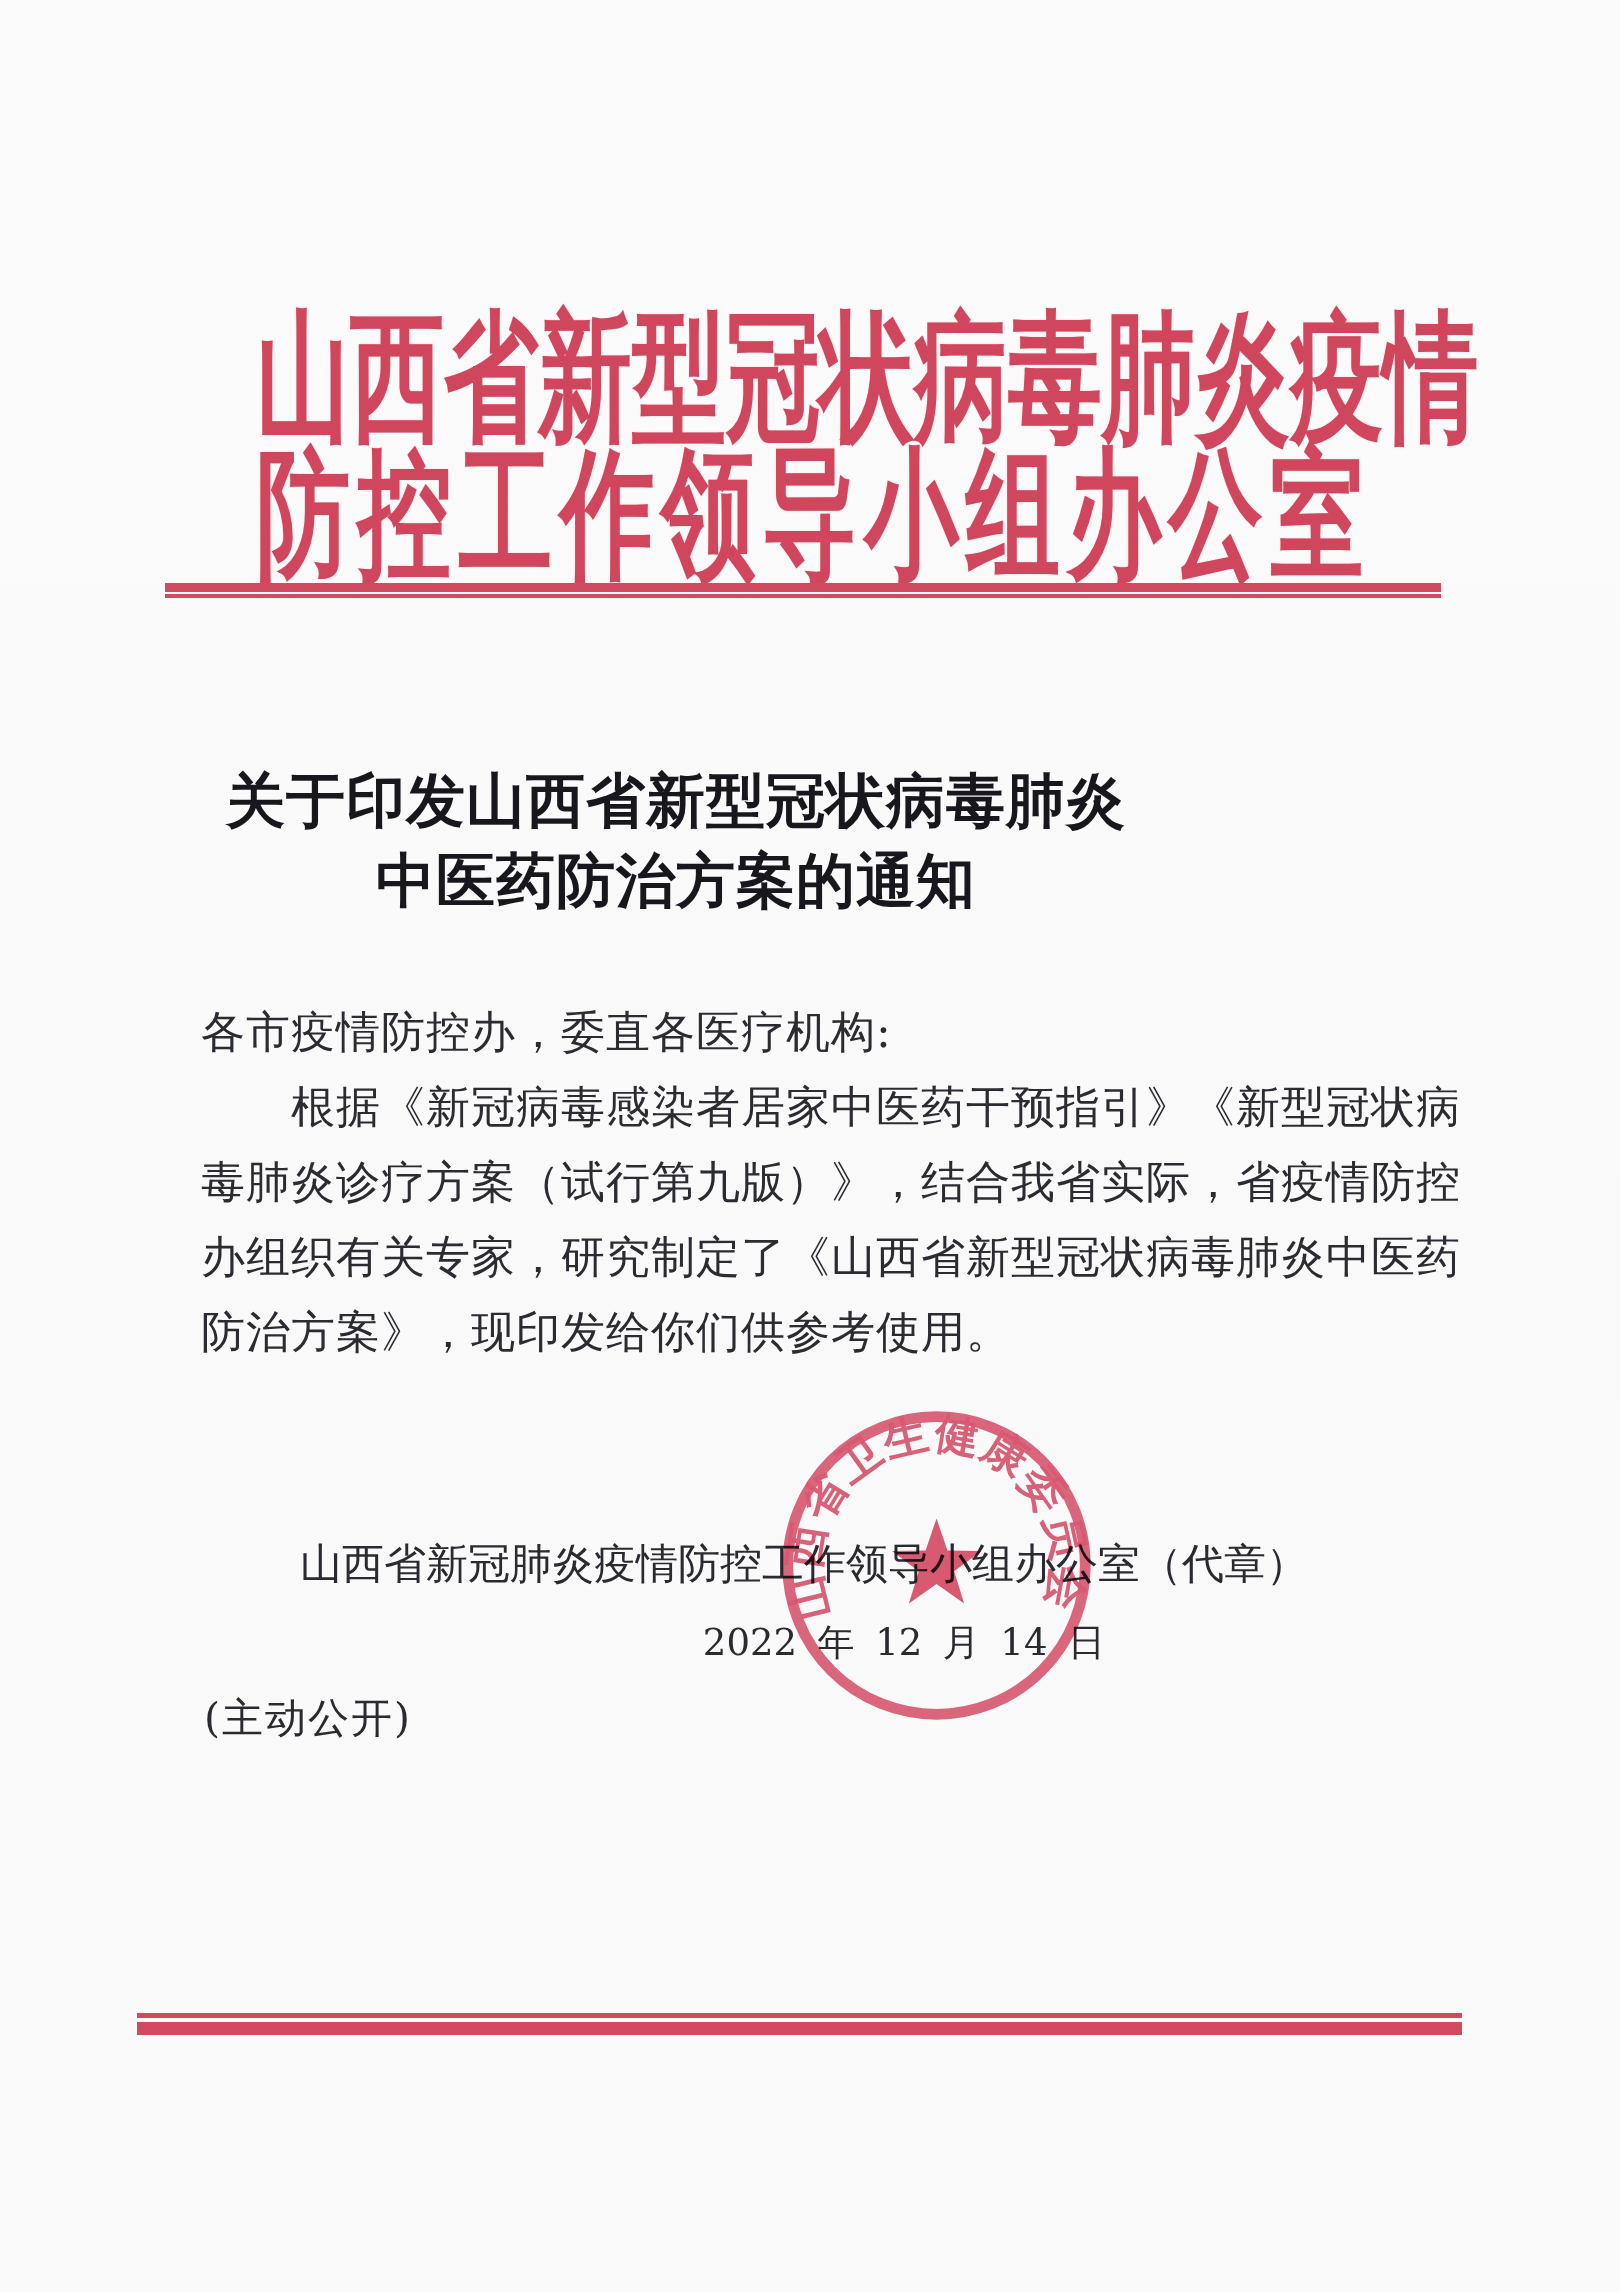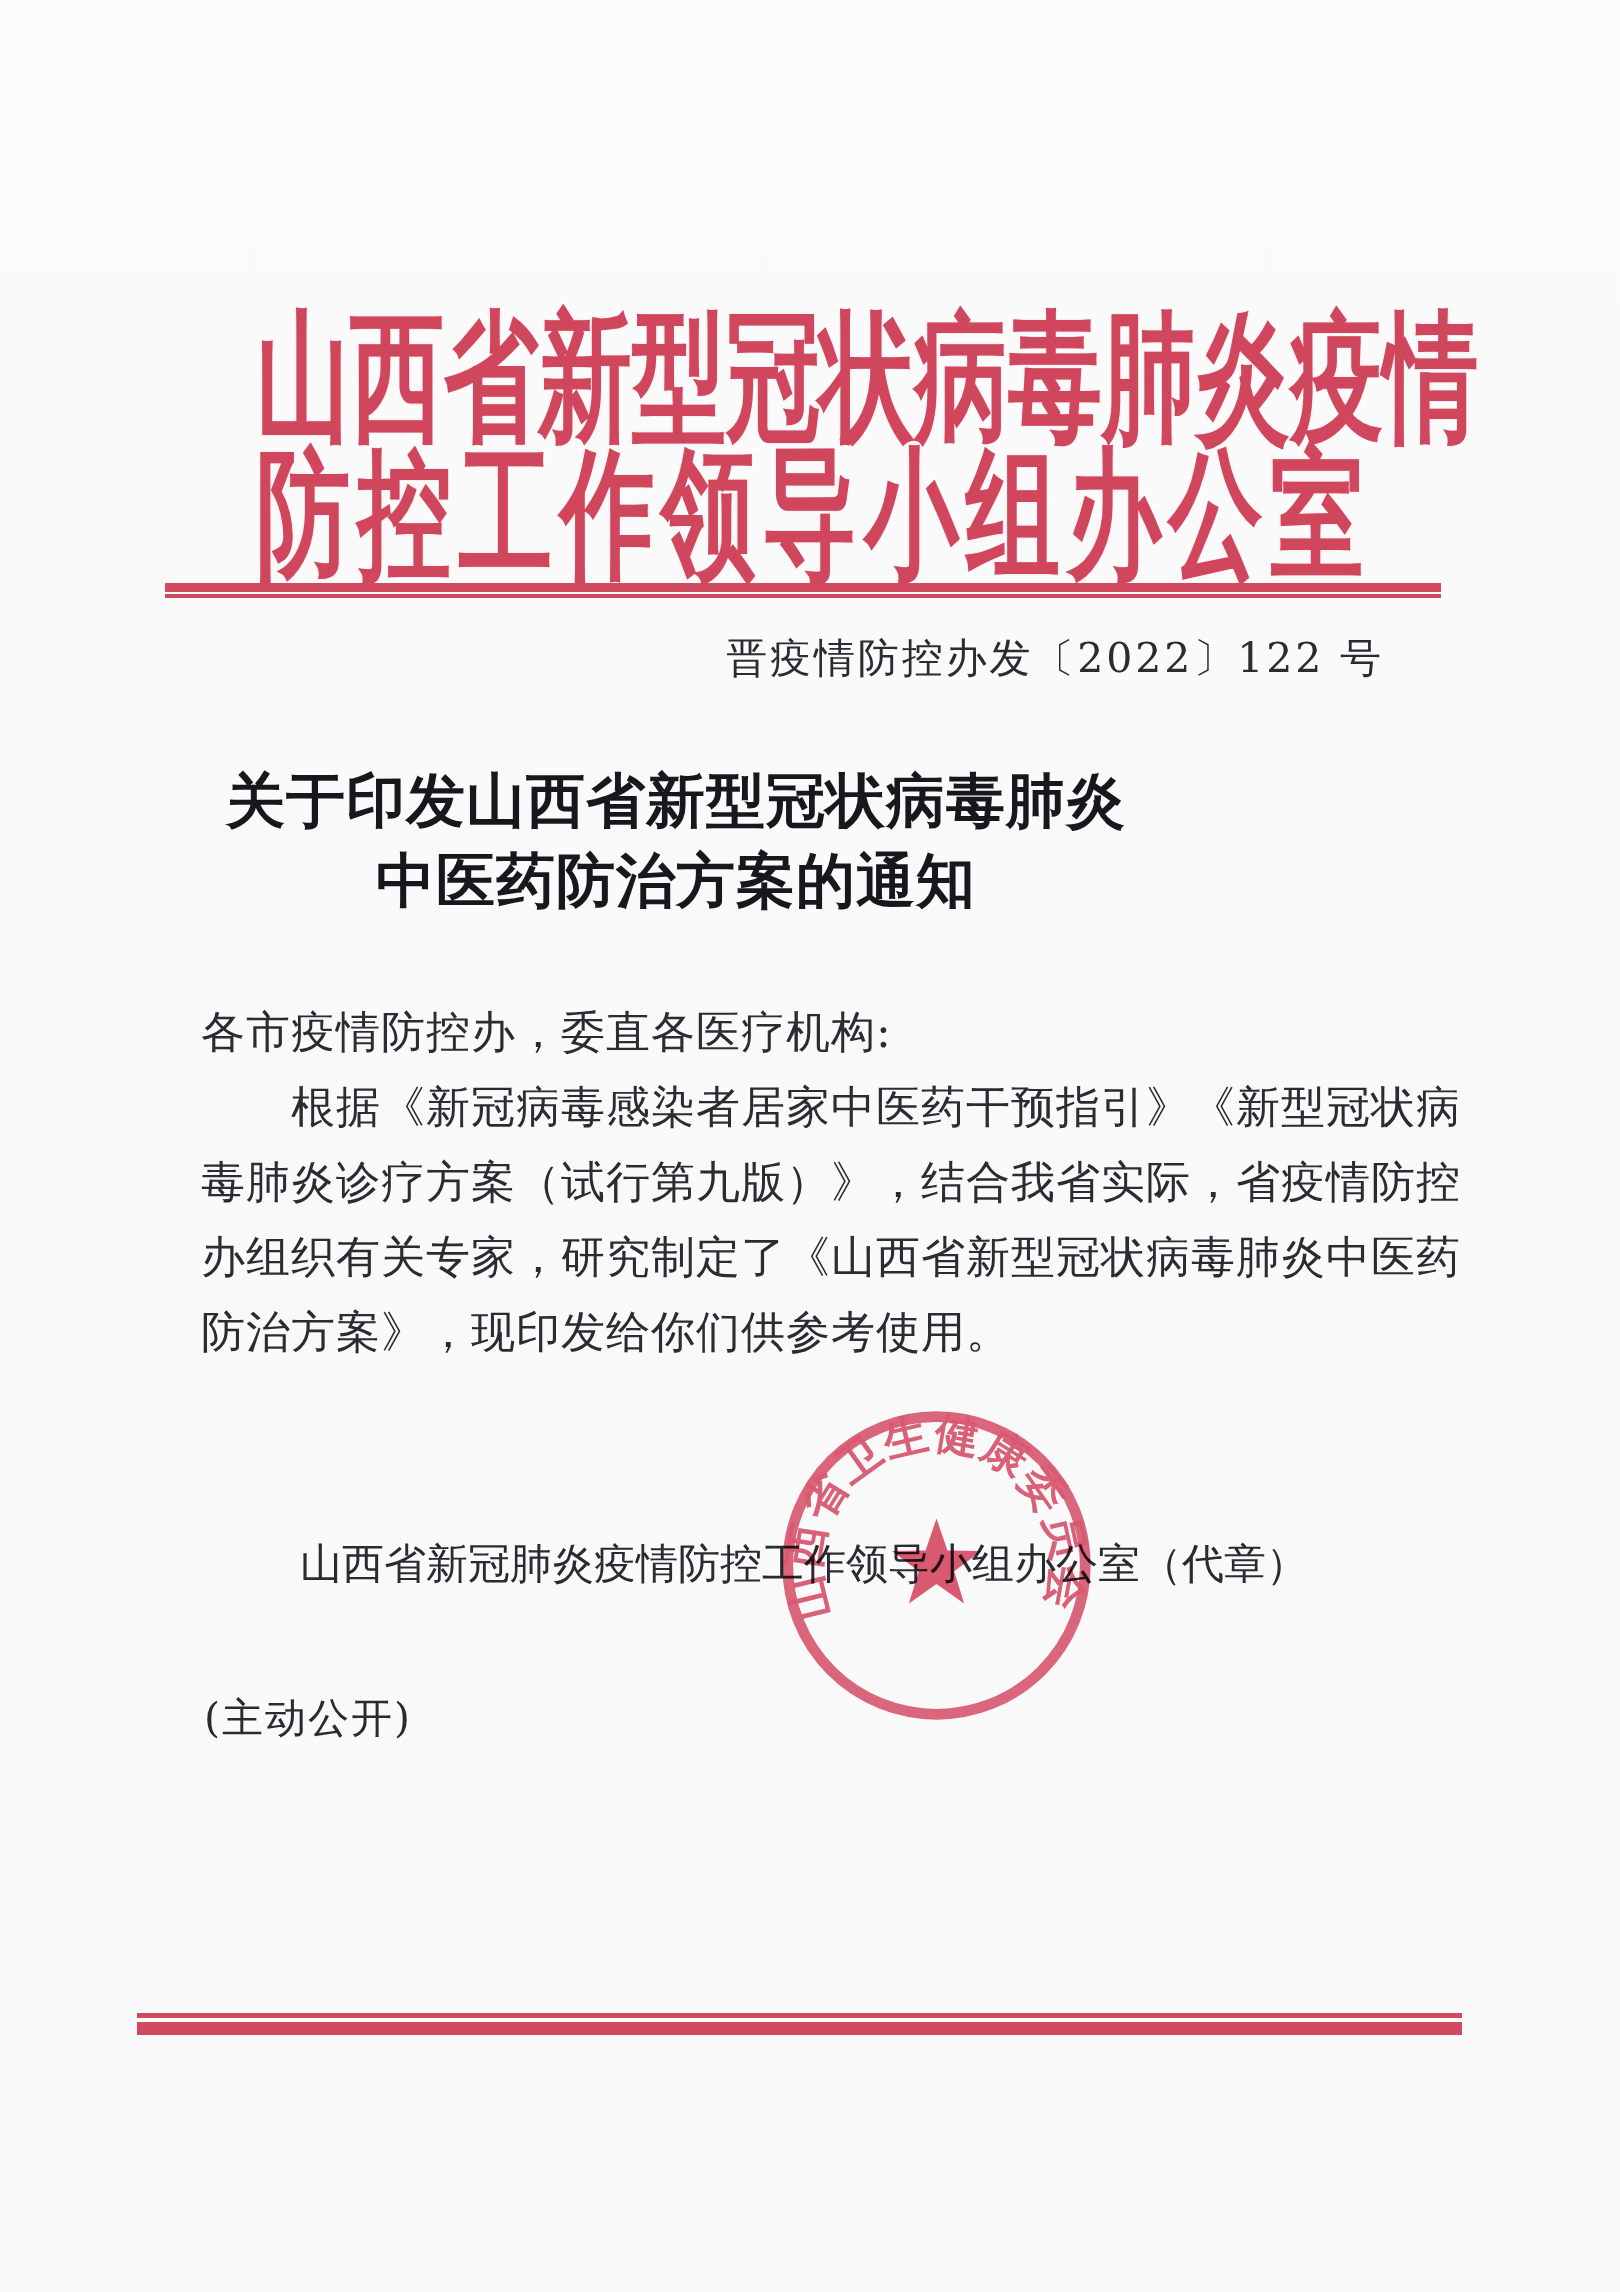--- a/index.html
+++ b/index.html
@@ -94,34 +94,34 @@
 </head>
 <body>
 
 <div class="page">
 
   <div class="letterhead-line l1">山西省新型冠状病毒肺炎疫情</div>
   <div class="letterhead-line l2">防控工作领导小组办公室</div>
 
   <div class="rule-top"></div>
 
-  <div class="doc-number">晋疫情防控办发〔2022〕122 号</div>
 
   <div class="notice-title t1">关于印发山西省新型冠状病毒肺炎</div>
   <div class="notice-title t2">中医药防治方案的通知</div>
 
   <div class="body-block">
     <div class="body-line">各市疫情防控办，委直各医疗机构:</div>
     <div class="body-line indent">根据《新冠病毒感染者居家中医药干预指引》《新型冠状病</div>
     <div class="body-line">毒肺炎诊疗方案（试行第九版）》，结合我省实际，省疫情防控</div>
     <div class="body-line">办组织有关专家，研究制定了《山西省新型冠状病毒肺炎中医药</div>
     <div class="body-line">防治方案》，现印发给你们供参考使用。</div>
   </div>
 
   <div class="signature-office">山西省新冠肺炎疫情防控工作领导小组办公室（代章）</div>
+  <div class="signature-date">2022 年 12 月 14 日</div>
 
   <div class="footer-note">(主动公开)</div>
 
   <div class="seal">
     <svg viewBox="0 0 330 330" xmlns="http://www.w3.org/2000/svg">
       <defs>
         <path id="sealArc" d="M 57.2 215.3 A 119 119 0 1 1 272.8 215.3" fill="none"></path>
       </defs>
       <circle cx="165" cy="165" r="152" fill="none" stroke="#da4c66" stroke-width="11" opacity="0.92"></circle>
       <polygon fill="#d8455f" opacity="0.95" points="165,117 176.2,149.6 210.6,150.2 183.1,170.9 193.2,203.8 165,184 136.8,203.8 146.9,170.9 119.4,150.2 153.8,149.6"></polygon>

